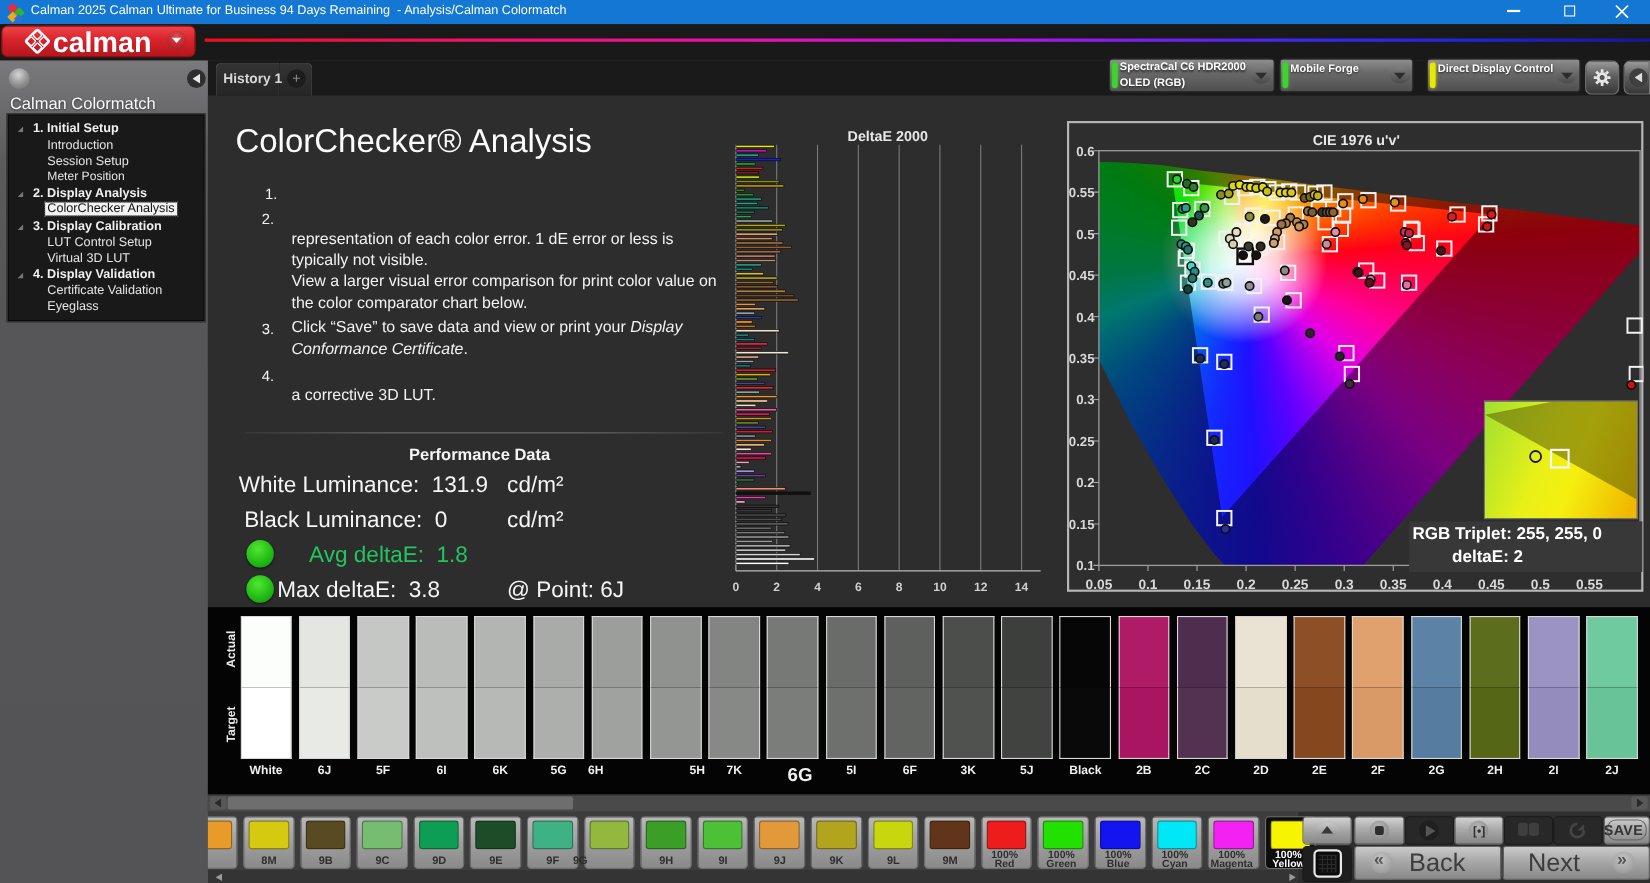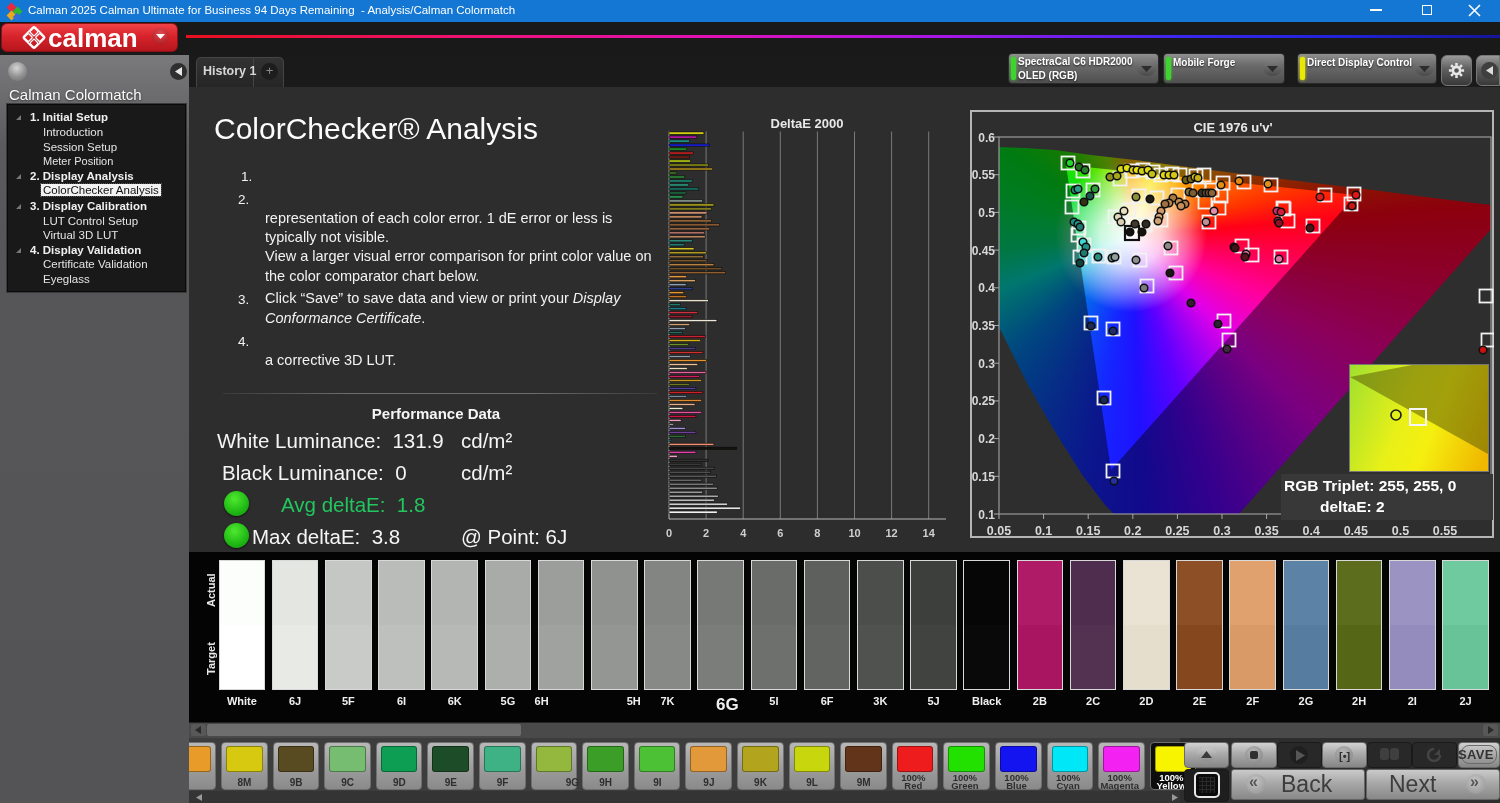--- a/index.html
+++ b/index.html
@@ -585,21 +585,21 @@
 <div class="abs" style="left:380.8px;top:746px;width:36.5px;height:26px;background:#0d9e53;border-radius:3px;border:1px solid rgba(0,0,0,0.35)"></div>
 <div class="abs" style="left:373.8px;top:777px;width:51px;text-align:center;font-size:10px;font-weight:bold;color:#2e2e2e">9D</div>
 <div class="abs" style="left:427.4px;top:742px;width:46.5px;height:48px;background:linear-gradient(#b8b8b8,#9a9a9a 60%,#8a8a8a);border:1px solid #6f6f6f;border-radius:4px"></div>
 <div class="abs" style="left:432.4px;top:746px;width:36.5px;height:26px;background:#1d4d28;border-radius:3px;border:1px solid rgba(0,0,0,0.35)"></div>
 <div class="abs" style="left:425.4px;top:777px;width:51px;text-align:center;font-size:10px;font-weight:bold;color:#2e2e2e">9E</div>
 <div class="abs" style="left:479.0px;top:742px;width:46.5px;height:48px;background:linear-gradient(#b8b8b8,#9a9a9a 60%,#8a8a8a);border:1px solid #6f6f6f;border-radius:4px"></div>
 <div class="abs" style="left:484.0px;top:746px;width:36.5px;height:26px;background:#3eb284;border-radius:3px;border:1px solid rgba(0,0,0,0.35)"></div>
 <div class="abs" style="left:477.0px;top:777px;width:51px;text-align:center;font-size:10px;font-weight:bold;color:#2e2e2e">9F</div>
 <div class="abs" style="left:530.6px;top:742px;width:46.5px;height:48px;background:linear-gradient(#b8b8b8,#9a9a9a 60%,#8a8a8a);border:1px solid #6f6f6f;border-radius:4px"></div>
 <div class="abs" style="left:535.6px;top:746px;width:36.5px;height:26px;background:#93b83d;border-radius:3px;border:1px solid rgba(0,0,0,0.35)"></div>
-<div class="abs" style="left:528px;top:777px;width:51px;text-align:right;font-size:10px;font-weight:bold;color:#2e2e2e">9G</div>
+<div class="abs" style="left:502px;top:777px;width:51px;text-align:center;font-size:10px;font-weight:bold;color:#2e2e2e">9G</div>
 <div class="abs" style="left:582.2px;top:742px;width:46.5px;height:48px;background:linear-gradient(#b8b8b8,#9a9a9a 60%,#8a8a8a);border:1px solid #6f6f6f;border-radius:4px"></div>
 <div class="abs" style="left:587.2px;top:746px;width:36.5px;height:26px;background:#3a9e27;border-radius:3px;border:1px solid rgba(0,0,0,0.35)"></div>
 <div class="abs" style="left:580.2px;top:777px;width:51px;text-align:center;font-size:10px;font-weight:bold;color:#2e2e2e">9H</div>
 <div class="abs" style="left:633.8px;top:742px;width:46.5px;height:48px;background:linear-gradient(#b8b8b8,#9a9a9a 60%,#8a8a8a);border:1px solid #6f6f6f;border-radius:4px"></div>
 <div class="abs" style="left:638.8px;top:746px;width:36.5px;height:26px;background:#4cc135;border-radius:3px;border:1px solid rgba(0,0,0,0.35)"></div>
 <div class="abs" style="left:631.8px;top:777px;width:51px;text-align:center;font-size:10px;font-weight:bold;color:#2e2e2e">9I</div>
 <div class="abs" style="left:685.4px;top:742px;width:46.5px;height:48px;background:linear-gradient(#b8b8b8,#9a9a9a 60%,#8a8a8a);border:1px solid #6f6f6f;border-radius:4px"></div>
 <div class="abs" style="left:690.4px;top:746px;width:36.5px;height:26px;background:#e2993a;border-radius:3px;border:1px solid rgba(0,0,0,0.35)"></div>
 <div class="abs" style="left:683.4px;top:777px;width:51px;text-align:center;font-size:10px;font-weight:bold;color:#2e2e2e">9J</div>
 <div class="abs" style="left:737.0px;top:742px;width:46.5px;height:48px;background:linear-gradient(#b8b8b8,#9a9a9a 60%,#8a8a8a);border:1px solid #6f6f6f;border-radius:4px"></div>

